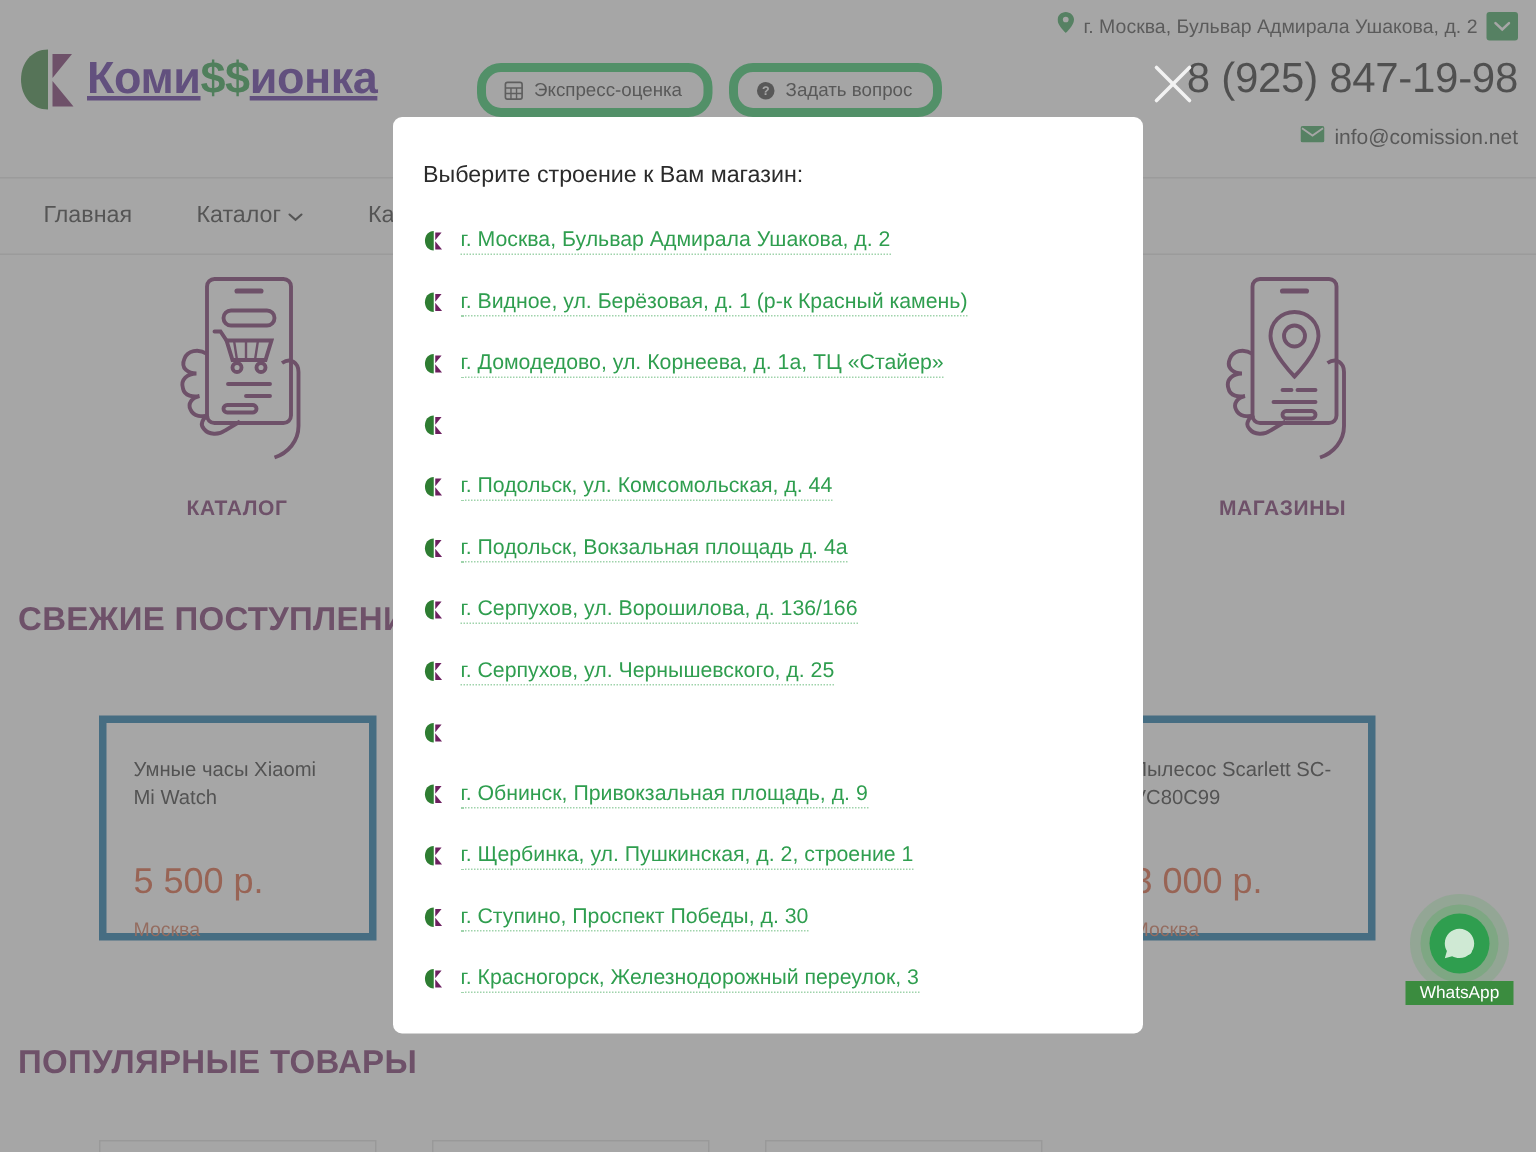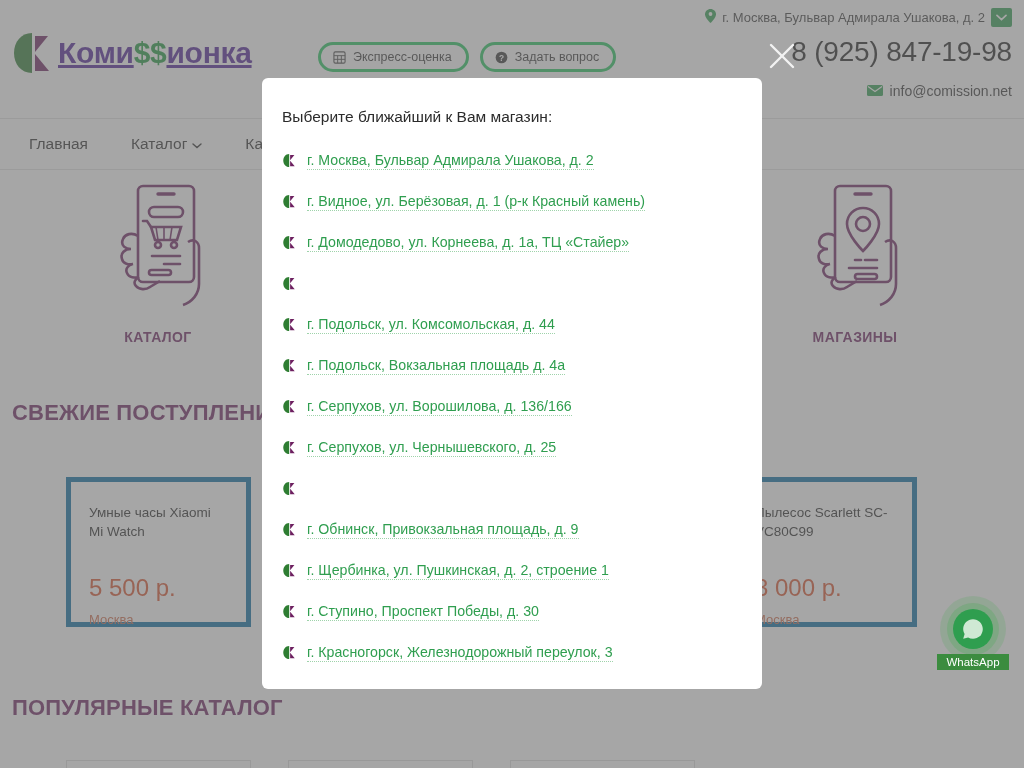--- a/index.html
+++ b/index.html
@@ -17,21 +17,21 @@
 
   .logo{position:absolute;left:10px;top:30px;display:flex;align-items:center;}
   .logo-mark{position:relative;width:46px;height:46px;margin-right:2px;}
   .logo-text{font-size:30px;font-weight:bold;letter-spacing:-.3px;white-space:nowrap;}
   .lt-p{color:#4c1d95;text-decoration:underline;}
   .lt-g{color:#1f9a3d;}
 
   .hdr-btns{position:absolute;left:318px;top:42px;display:flex;gap:11px;}
   .hdr-btn{
     display:flex;align-items:center;gap:7px;
-    border:3px solid #22c55e;border-radius:16px;
+    border:6px solid #22c55e;border-radius:16px;
     background:#fbfbfb;color:#333;font-size:12.5px;
     padding:5px 14px 5px 12px;white-space:nowrap;
   }
   .hdr-btn .gi{display:inline-flex;align-items:center;}
 
   .addr-line{position:absolute;right:12px;top:8px;display:flex;align-items:center;gap:6px;}
   .addr-text{font-size:13px;color:#3b3b3b;white-space:nowrap;}
   .addr-caret{
     width:21px;height:19px;background:#2f9e4f;border-radius:2px;
     display:flex;align-items:center;justify-content:center;
@@ -238,21 +238,21 @@
           <rect x="56" y="94" width="22" height="5" rx="2.5"></rect>
           <path d="M36 56 c-6 -4 -13 -2 -15 3 c-3 7 3 10 8 10 c-6 0 -11 4 -9 10 c1 5 7 6 11 5 c-5 1 -8 5 -6 9 c2 5 8 5 12 4 c-4 2 -6 6 -3 9 c3 4 10 4 14 1 l10 -6"></path>
           <path d="M86 62 c6 -4 11 0 11 6 l0 36 c0 10 -7 18 -16 21"></path>
         </svg>
       </span>
       <div class="tl">МАГАЗИНЫ</div>
     </div>
   </div>
 
   <div class="sect-title" id="t-fresh">СВЕЖИЕ ПОСТУПЛЕНИЯ</div>
-  <div class="sect-title" id="t-popular">ПОПУЛЯРНЫЕ КАТАЛОГ</div>
+  <div class="sect-title" id="t-popular">ПОПУЛЯРНЫЕ ТОВАРЫ</div>
 
   <div class="card" id="card-1">
     <div class="name">Умные часы Xiaomi Mi Watch</div>
     <div class="price">5 500 р.</div>
     <div class="city">Москва</div>
   </div>
   <div class="card" id="card-2">
     <div class="name"></div>
     <div class="price"></div>
     <div class="city"></div>
@@ -291,21 +291,21 @@
 <div id="modal-close">
   <span>
     <svg width="28" height="28" viewBox="0 0 28 28">
       <line x1="3" y1="3" x2="25" y2="25" stroke="#f2f2f2" stroke-width="2.4" stroke-linecap="round"></line>
       <line x1="25" y1="3" x2="3" y2="25" stroke="#f2f2f2" stroke-width="2.4" stroke-linecap="round"></line>
     </svg>
   </span>
 </div>
 
 <div id="modal">
-  <div id="modal-title">Выберите ближайший к Вам магазин:</div>
+  <div id="modal-title">Выберите строение к Вам магазин:</div>
   <ul id="shop-list">
       <li>
         <span class="kmark"><svg width="15" height="15" viewBox="0 0 46 46">
             <path d="M22 3 C11 3 4 12 4 23 C4 34 11 43 22 43 Z" fill="#2e7d32"></path>
             <path d="M25 6 L25 22 L38 6 Z" fill="#6d2060"></path>
             <path d="M25 24 L25 41 L39 41 Z" fill="#6d2060"></path>
           </svg></span>
         <a href="#">г. Москва, Бульвар Адмирала Ушакова, д. 2</a>
       </li>
       <li>

